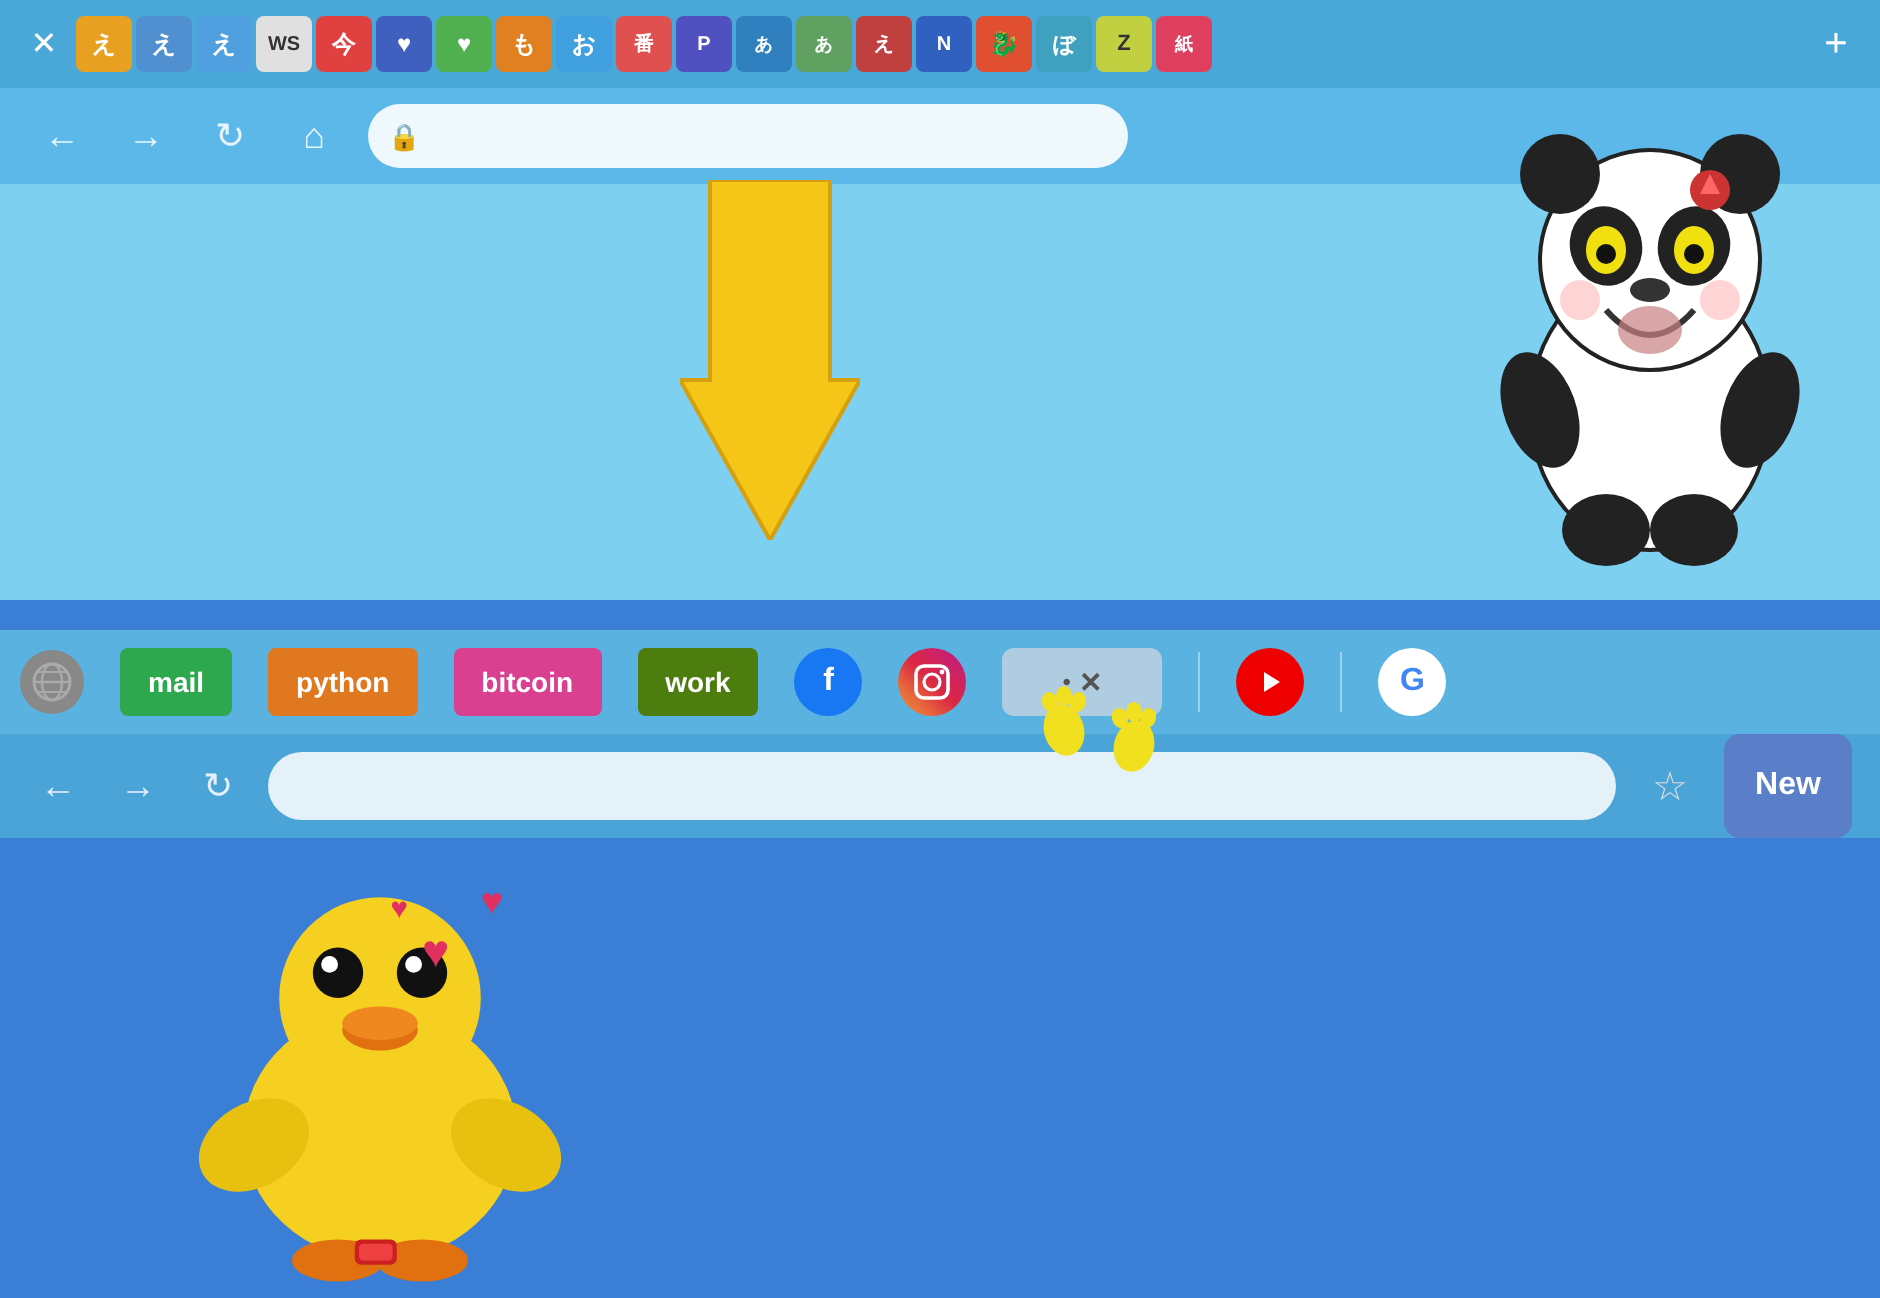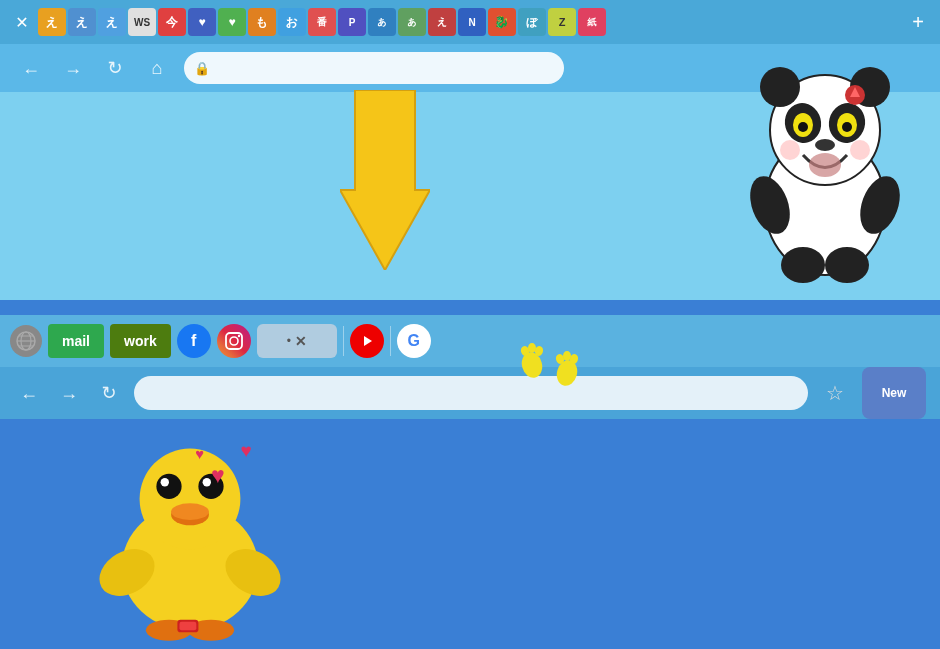--- a/index.html
+++ b/index.html
@@ -138,21 +138,21 @@
       height: 334px;
       background: #3a7fd5;
     }
 
     .bottom-bookmarks-bar {
       height: 52px;
       background: #5ab2e0;
       display: flex;
       align-items: center;
       padding: 0 10px;
-      gap: 6px;
+      gap: 18px;
     }
 
     .globe-icon {
       width: 32px;
       height: 32px;
       border-radius: 50%;
       background: #888;
       display: flex;
       align-items: center;
       justify-content: center;
@@ -245,21 +245,21 @@
       cursor: pointer;
     }
 
     .new-btn {
       width: 64px;
       height: 52px;
       background: #5a7fc8;
       border: none;
       border-radius: 8px;
       color: white;
-      font-size: 12px;
+      font-size: 16px;
       font-weight: bold;
       cursor: pointer;
       display: flex;
       align-items: center;
       justify-content: center;
     }
 
     
     .panda-svg-container {
       position: absolute;
@@ -408,20 +408,22 @@
       <svg width="20" height="20" viewBox="0 0 20 20" xmlns="http://www.w3.org/2000/svg">
         <circle cx="10" cy="10" r="9" fill="none" stroke="#aaa" stroke-width="1.5"></circle>
         <ellipse cx="10" cy="10" rx="5" ry="9" fill="none" stroke="#aaa" stroke-width="1.2"></ellipse>
         <line x1="1" y1="10" x2="19" y2="10" stroke="#aaa" stroke-width="1.2"></line>
         <line x1="3" y1="5" x2="17" y2="5" stroke="#aaa" stroke-width="1"></line>
         <line x1="3" y1="15" x2="17" y2="15" stroke="#aaa" stroke-width="1"></line>
       </svg>
     </div>
 
     <button class="bookmark-btn bm-mail">mail</button>
+    <button class="bookmark-btn bm-python">python</button>
+    <button class="bookmark-btn bm-bitcoin">bitcoin</button>
     <button class="bookmark-btn bm-work">work</button>
 
     <div class="bm-icon bm-fb" style="font-size:16px; font-weight:900;">f</div>
 
     <div class="bm-icon bm-ig" style="font-size:14px;">
       <svg width="20" height="20" viewBox="0 0 20 20" xmlns="http://www.w3.org/2000/svg">
         <rect x="2" y="2" width="16" height="16" rx="4" fill="none" stroke="white" stroke-width="1.8"></rect>
         <circle cx="10" cy="10" r="4" fill="none" stroke="white" stroke-width="1.6"></circle>
         <circle cx="15" cy="5" r="1.2" fill="white"></circle>
       </svg>

